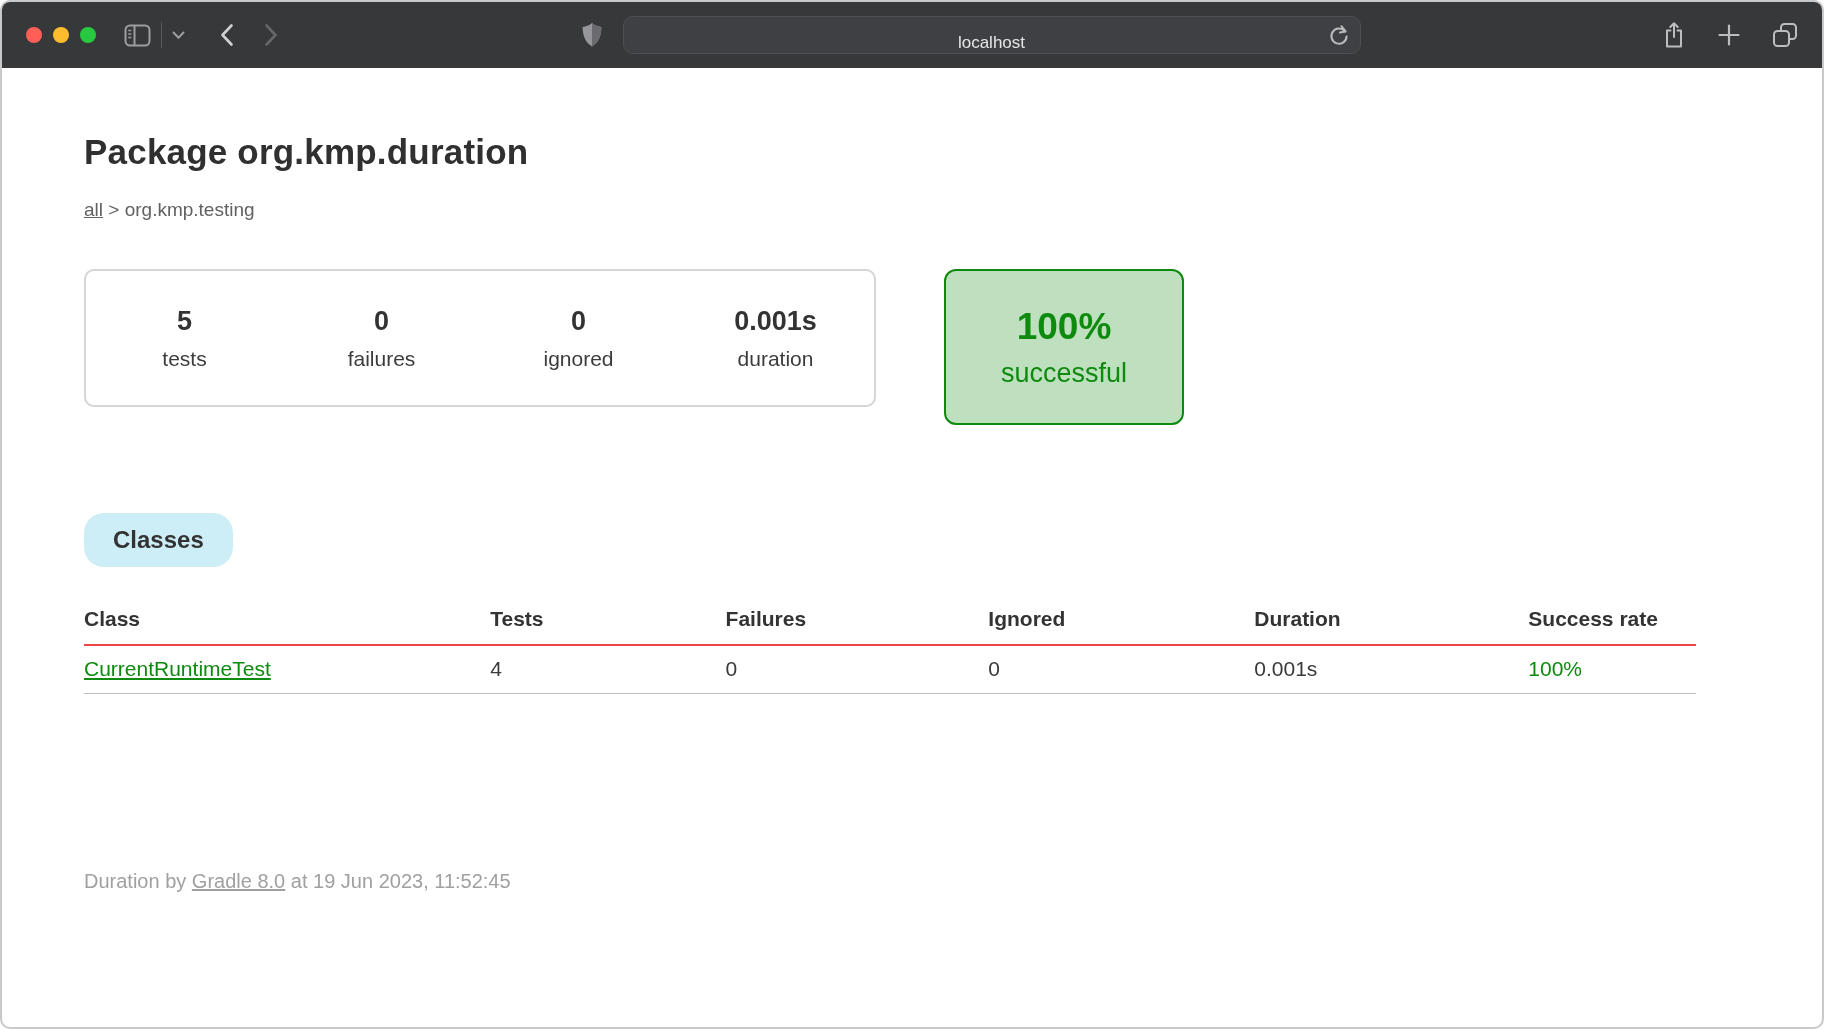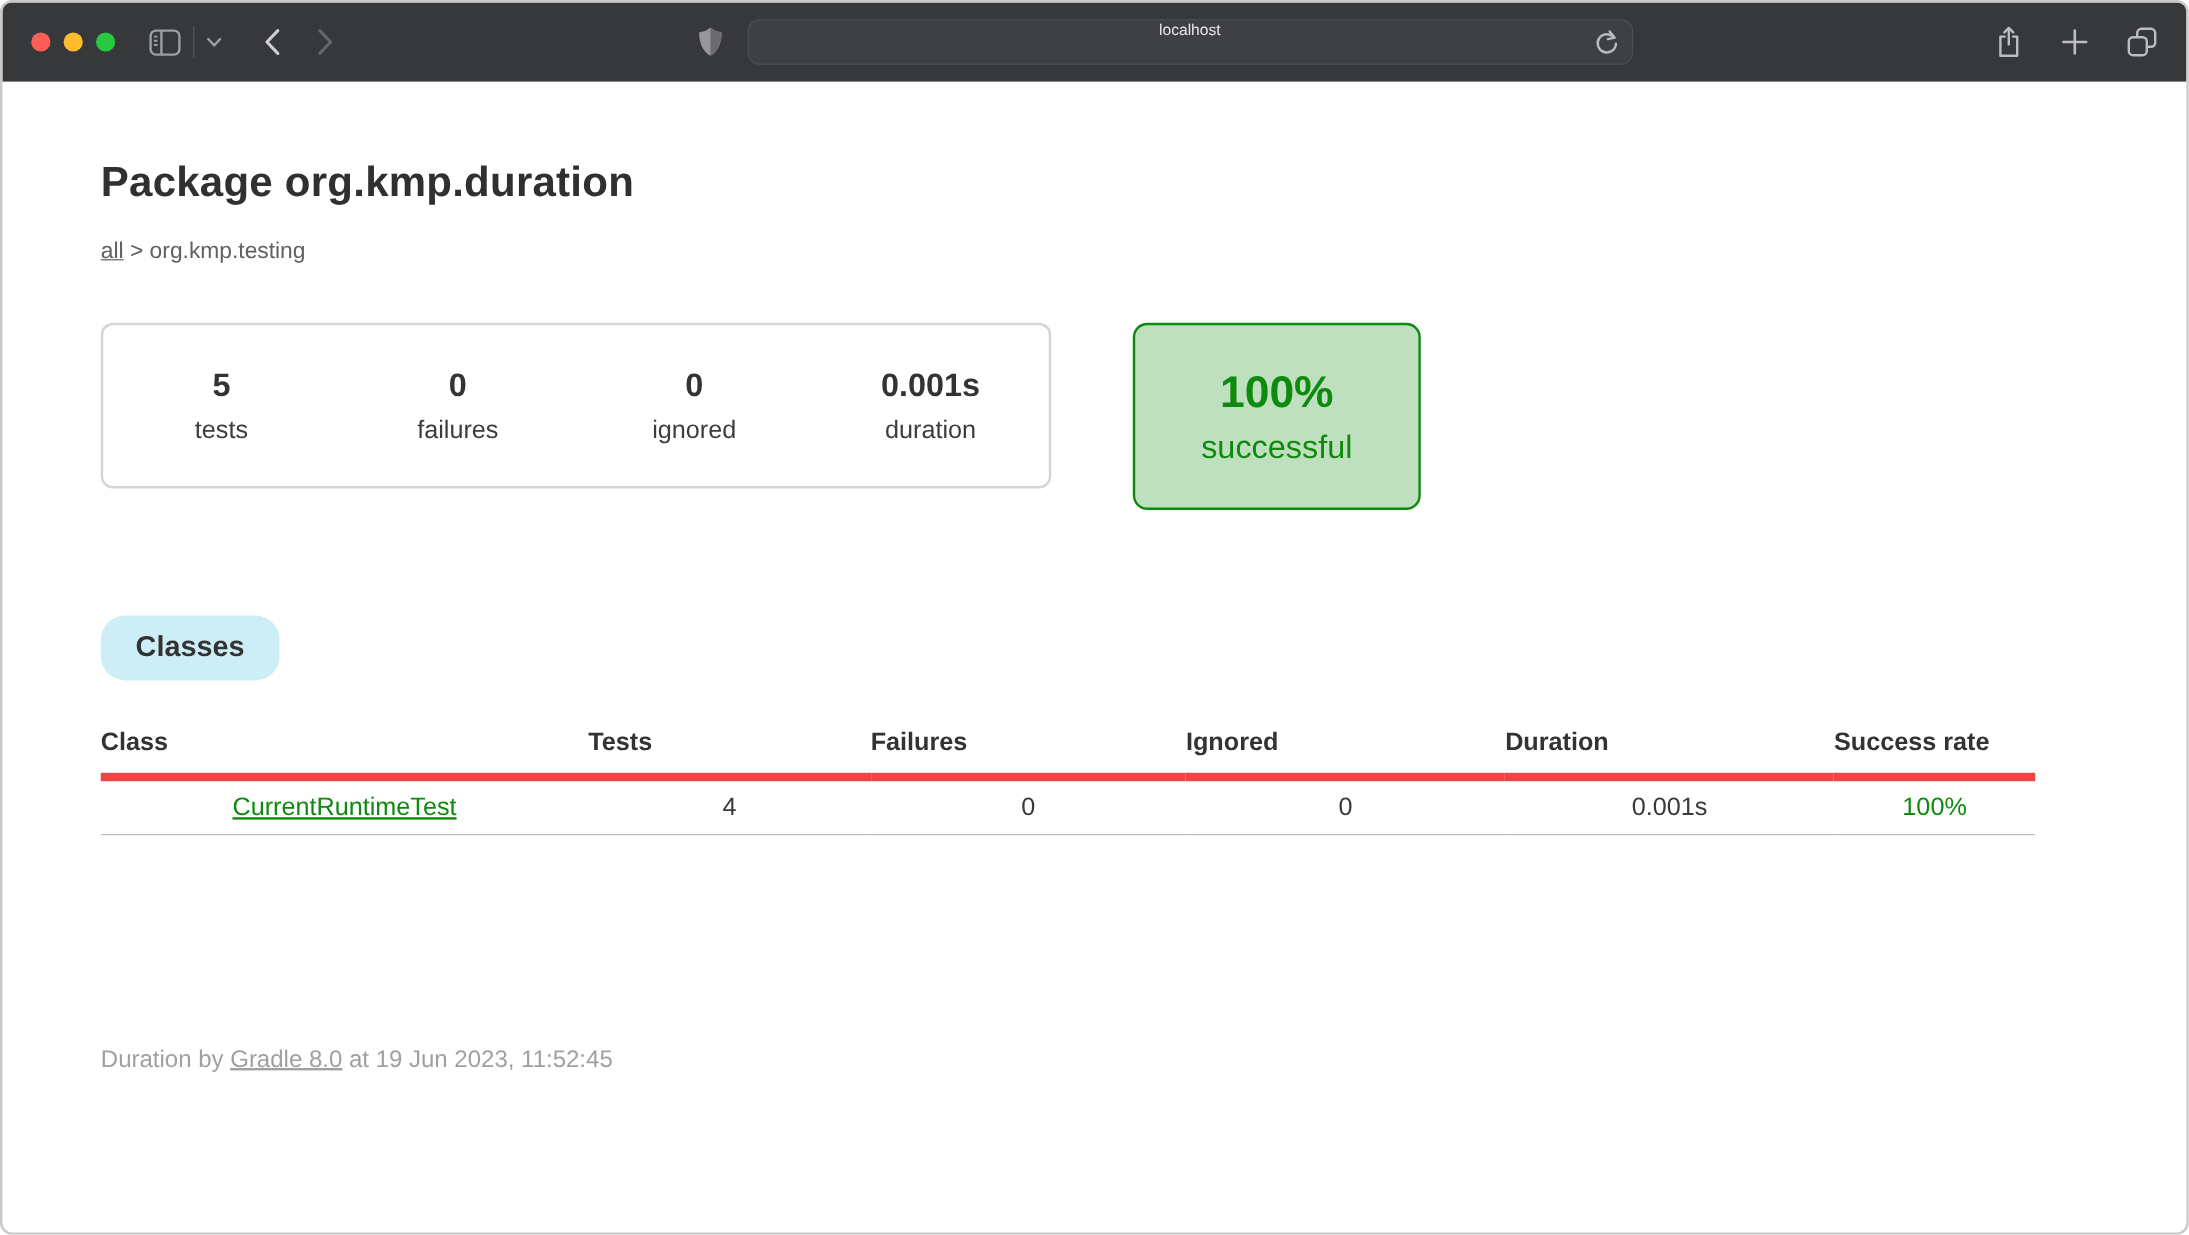--- a/index.html
+++ b/index.html
@@ -36,24 +36,24 @@
 
   .spacer { flex: 1; }
 
   .address-group { display: flex; align-items: center; }
   .shield { margin-right: 20px; }
   .address-bar {
     width: 738px; height: 38px;
     background: #3e4043;
     border: 1px solid #4d4f52;
     border-radius: 10px;
-    display: flex; align-items: flex-start;
+    display: flex; align-items: flex-end;
     position: relative;
     color: #e6e6e6;
-    font-size: 13px;
+    font-size: 17px;
   }
   .address-url { flex: 1; text-align: center; }
   .reload { position: absolute; right: 10px; top: 7px; }
 
   .right-icons { display: flex; align-items: center; gap: 32px; }
 
   
   .content { padding: 0 82px; color: #363636; }
 
   h1.page-title { margin-top: 64px; font-size: 35px; font-weight: 700; color: #303030; letter-spacing: 0.2px; }
@@ -102,28 +102,27 @@
     width: 1612px;
     border-collapse: collapse;
     table-layout: fixed;
     font-size: 21px;
   }
   .classes-table th {
     text-align: left;
     font-weight: 700;
     color: #333333;
     padding: 6px 0 13px 0;
-    border-bottom: 7px solid #ef4444;
+    border-bottom: 2px solid #ef4444;
   }
   .classes-table td {
     padding: 0;
     height: 48px;
     color: #3a3a3a;
     vertical-align: middle;
-    text-align: center;
   }
   .classes-table tr:last-child td { border-bottom: 1px solid #bdbdbd; }
   .classes-table a.class-link { color: #0e8a0e; text-decoration: underline; }
   .classes-table td.rate { color: #0e8a0e; }
 
   .footer { margin-top: 176px; font-size: 20px; color: #a0a0a0; }
   .footer a { color: #a0a0a0; text-decoration: underline; }
 
   svg { display: block; }
 </style>

